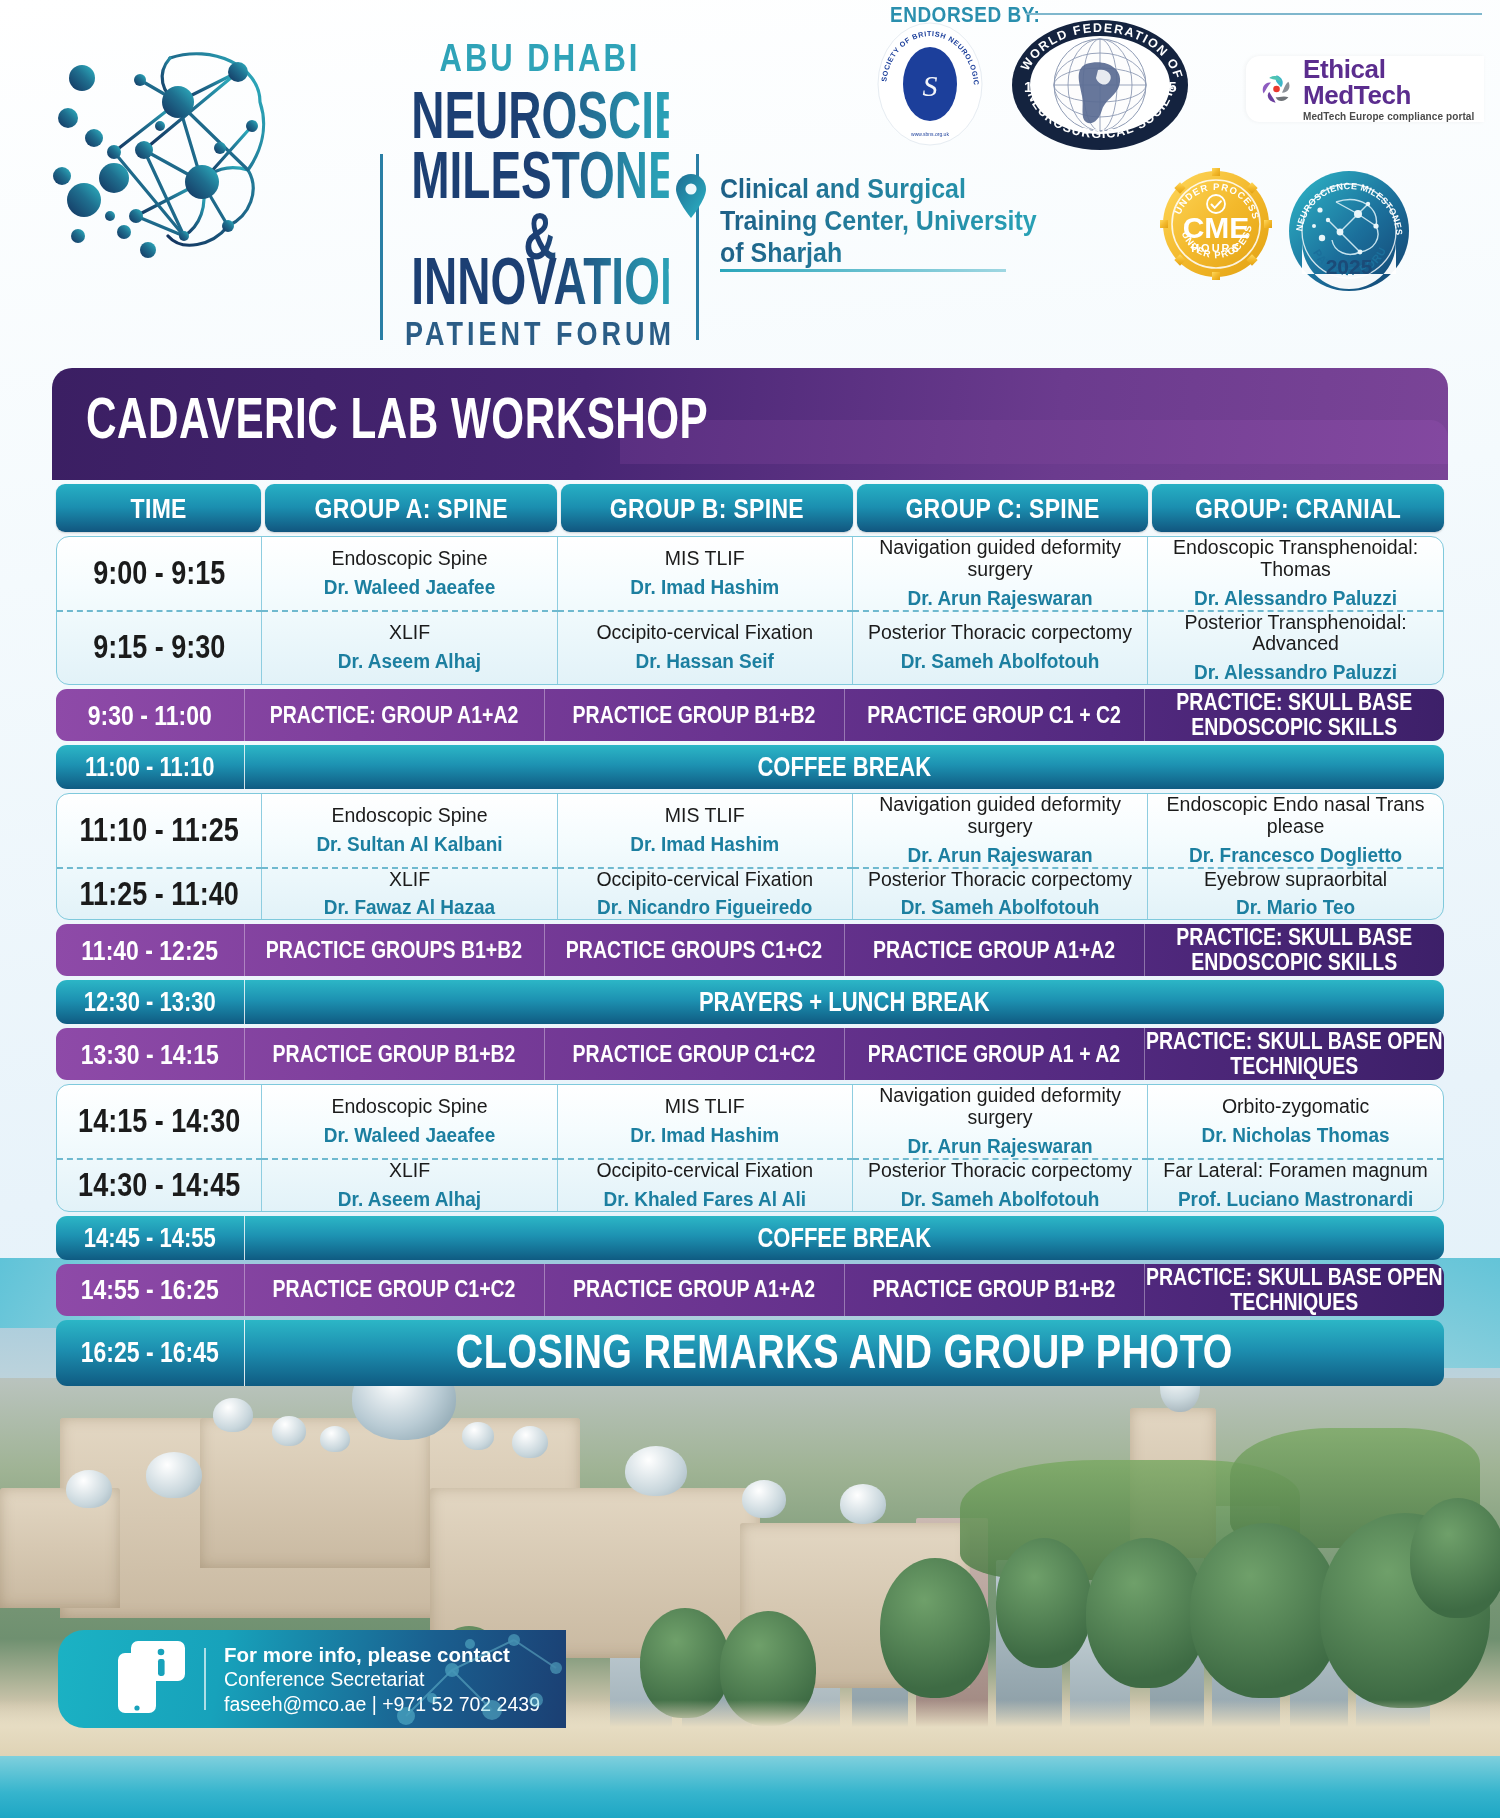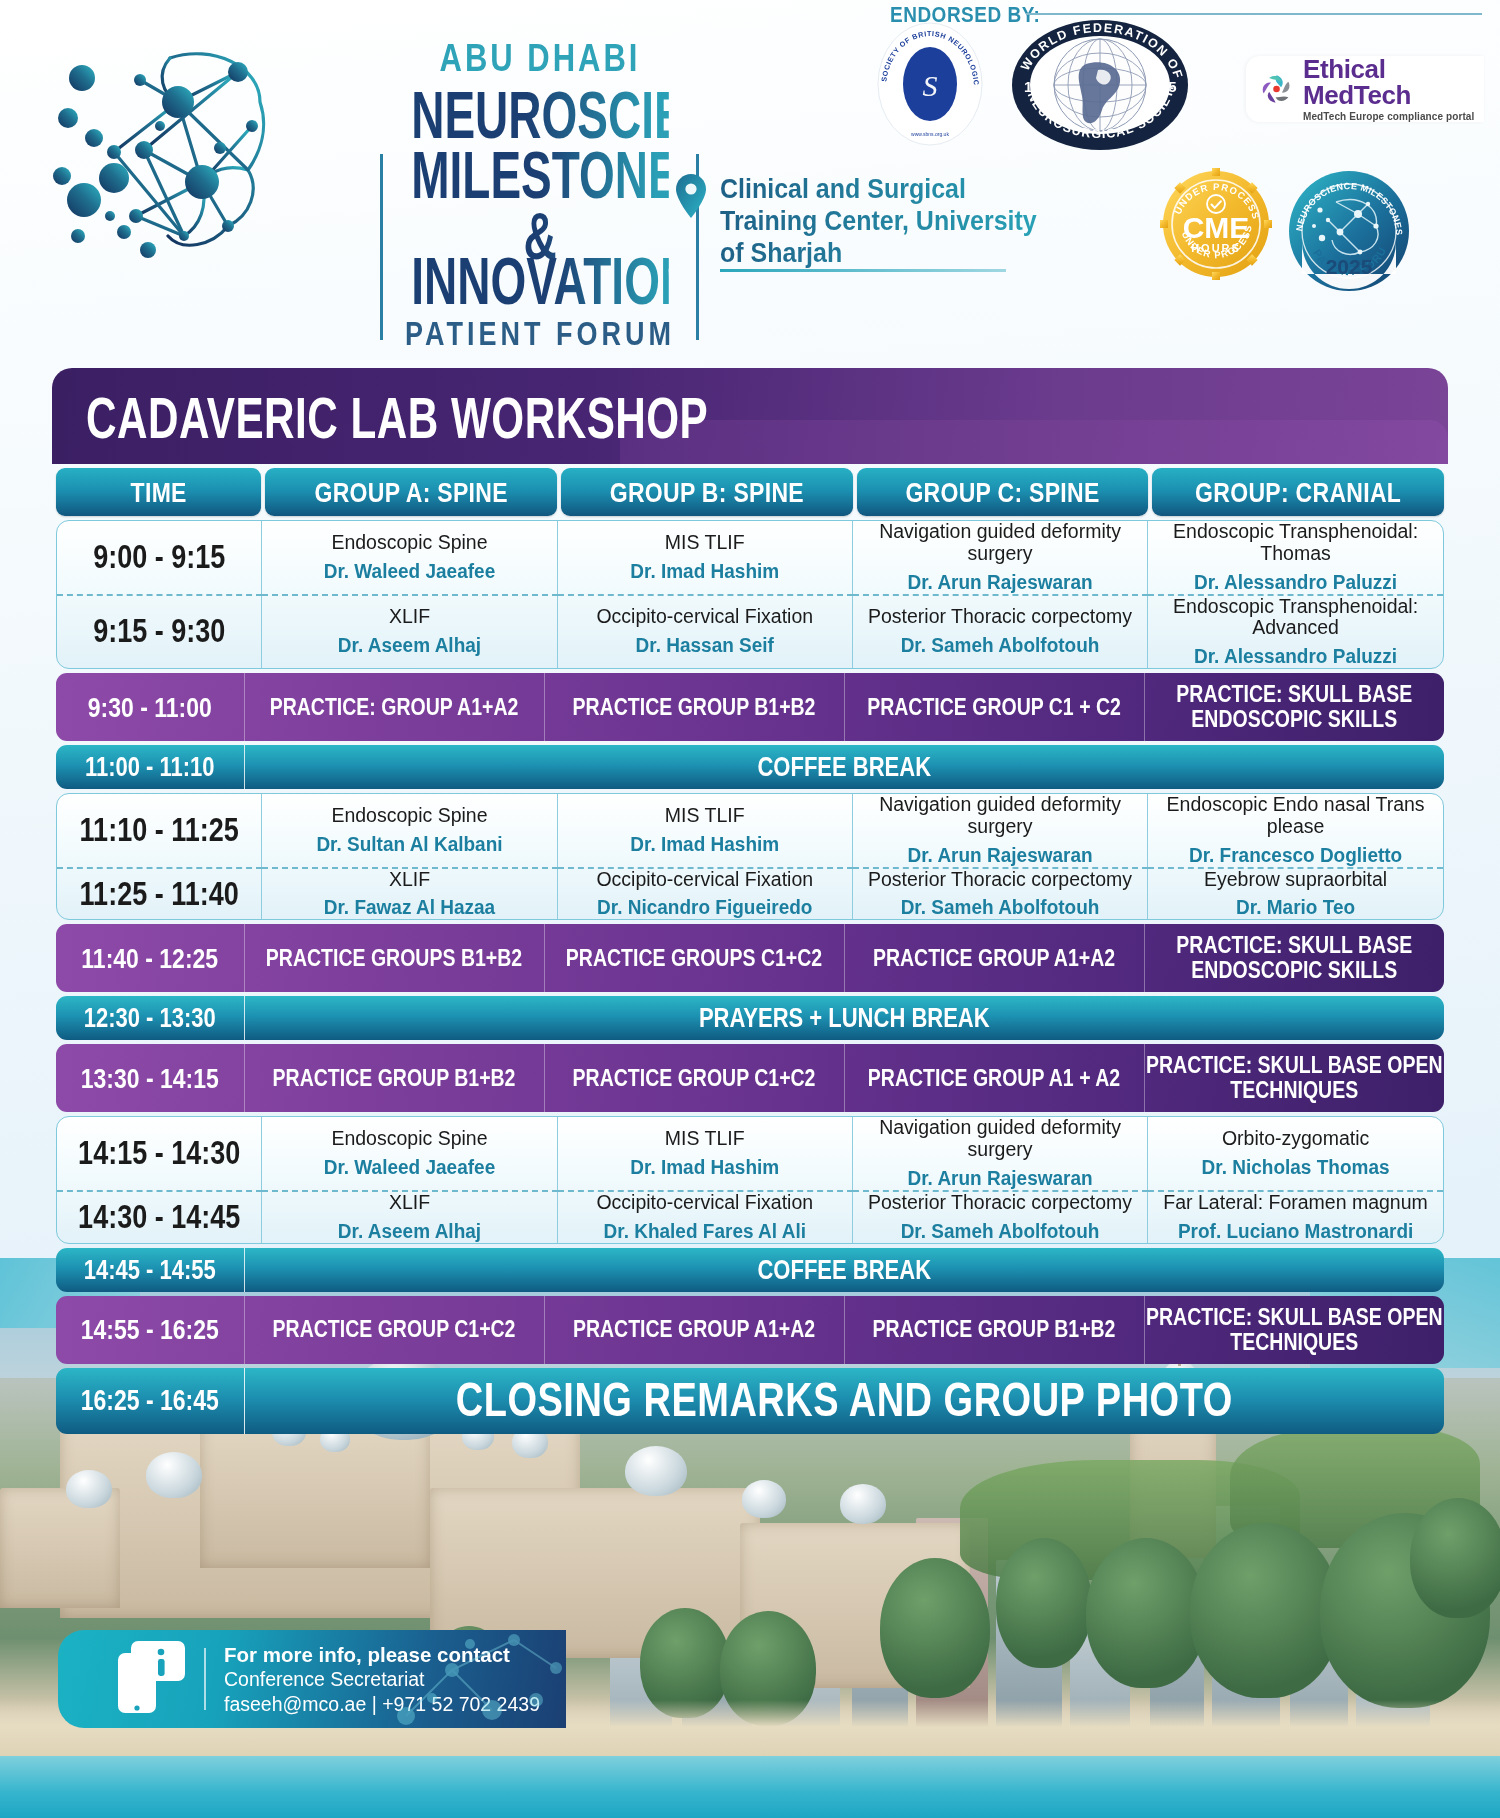--- a/index.html
+++ b/index.html
@@ -148,21 +148,21 @@
   }
   .emt-sub { font-size: 10px; font-weight:700; color:#4b4b4b; margin-top: 4px; letter-spacing:.1px; }
 
   .badge-cme { position:absolute; left: 1160px; top: 168px; width: 112px; height: 112px; }
   .badge-forum { position:absolute; left: 1288px; top: 170px; width: 122px; height: 122px; }
 
   
   .agenda { position:absolute; left: 52px; top: 368px; width: 1396px; }
 
   .banner {
-    position: relative; height: 96px;
+    position: relative; height: 112px;
     background: linear-gradient(95deg,#3b1f63 0%,#472573 38%,#6b3b8e 72%,#7a4497 100%);
     border-radius: 20px 20px 0 0;
   }
   .banner-notch {
     position:absolute; left: 568px; top: 52px; right: 0; height: 44px;
     background: linear-gradient(95deg,#5a2f81 0%,#6f3d90 45%,#8348a0 100%);
     border-radius: 0 18px 0 0;
   }
   .banner-title {
     position:absolute; left: 34px; top: 18px;
@@ -210,21 +210,21 @@
     margin-top: 8px; font-size: 19px; font-weight: 700; color: #1c7fa0;
     font-family:"Liberation Sans Narrow","Liberation Sans",sans-serif;
     line-height: 1.1;
   }
   .doc span { display:inline-block; transform: scaleY(1.08); }
 
   
   .prow { border-radius: 11px; overflow:hidden; }
   .prow table { width:100%; border-collapse: collapse; table-layout:fixed; }
   .prow td {
-    height: 68px; text-align:center; color:#fff;
+    height: 52px; text-align:center; color:#fff;
     border-right: 1px solid rgba(255,255,255,.35);
     font-family:"Liberation Sans Narrow","Liberation Sans",sans-serif;
     font-weight:700; font-size: 19.5px; line-height: 1.08; padding: 2px 5px;
   }
   .prow td span { display:inline-block; transform: scaleY(1.2); }
   .prow td:last-child { border-right: none; }
   .prow td.pt { width: 188px; font-size: 23px; }
   .pr-bg {
     background: linear-gradient(95deg,#8e4aa8 0%,#7e3f9c 22%,#6a3490 48%,#52297f 76%,#3d2069 100%);
   }
@@ -642,21 +642,21 @@
                       </td>
                       <td class="sb-cell">
                         <div class="topic">Occipito-cervical Fixation</div>
                         <div class="doc"><span>Dr. Hassan Seif</span></div>
                       </td>
                       <td class="sb-cell">
                         <div class="topic">Posterior Thoracic corpectomy</div>
                         <div class="doc"><span>Dr. Sameh Abolfotouh</span></div>
                       </td>
                       <td class="sb-cell last">
-                        <div class="topic">Endoscopic Transphenoidal: Advanced</div>
+                        <div class="topic">Posterior Transphenoidal: Advanced</div>
                         <div class="doc"><span>Dr. Alessandro Paluzzi</span></div>
                       </td>
                     </tr>
                   </tbody>
                 </table>
               </div>
             </td>
           </tr>
           <tr>
             <td colspan="5">

